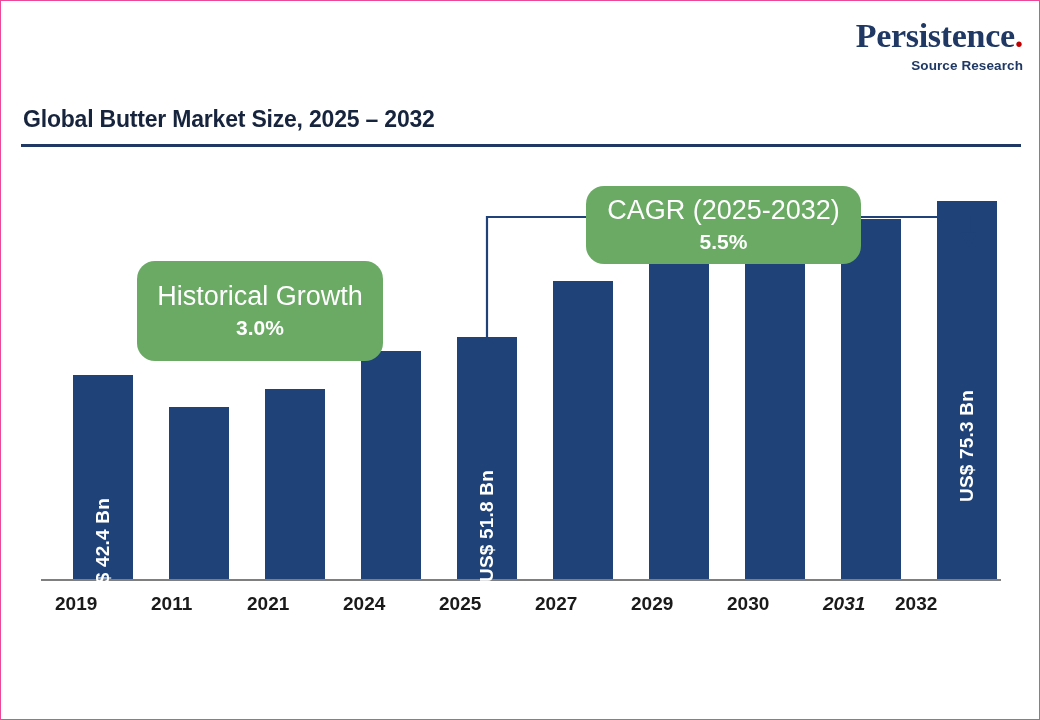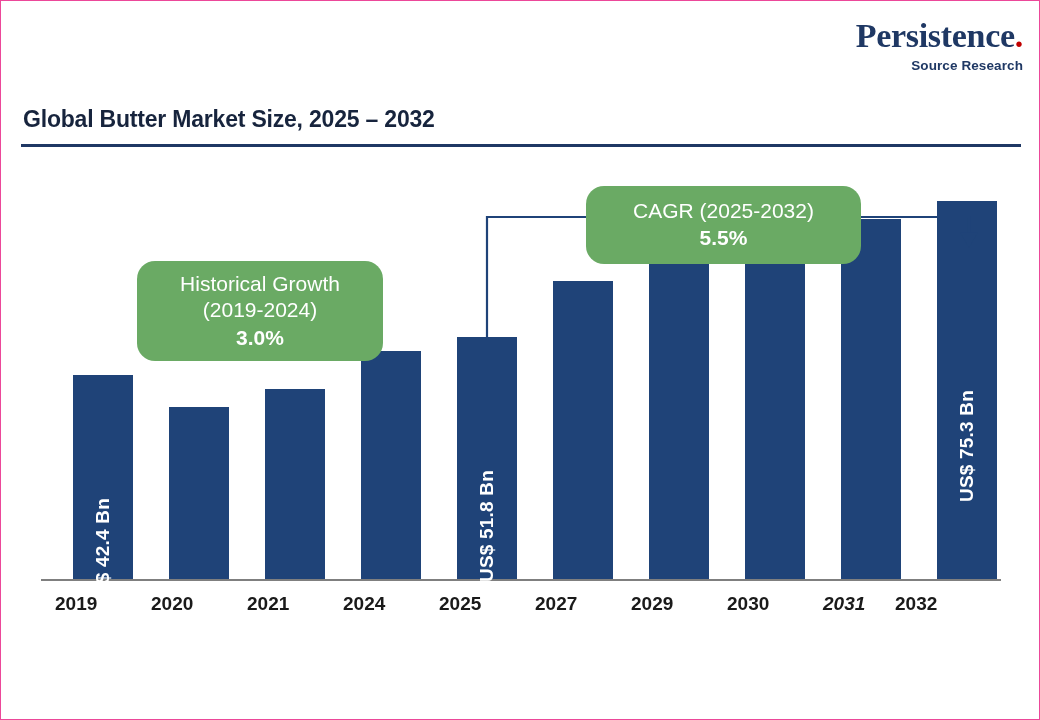--- a/index.html
+++ b/index.html
@@ -120,21 +120,21 @@
     border-radius: 18px;
     color: #ffffff;
     text-align: center;
     box-sizing: border-box;
     display: flex;
     flex-direction: column;
     justify-content: center;
     align-items: center;
   }
   .callout .l1 {
-    font-size: 21px;
+    font-size: 27px;
     line-height: 1.25;
   }
   .callout .l2 {
     font-size: 21px;
     line-height: 1.25;
   }
   .callout .val {
     font-size: 21px;
     font-weight: bold;
     line-height: 1.3;
@@ -232,42 +232,41 @@
       <div class="bar" style="height:360px;"></div>
     </div>
 
     <div class="bar-slot" style="left:878px;">
       <div class="bar" style="height:378px;">
         <div class="bar-label" style="bottom:122px;">US$ 75.3 Bn</div>
       </div>
     </div>
 
     <div class="tick-label" style="left:14px;">2019</div>
-    <div class="tick-label" style="left:110px;">2020</div>
+    <div class="tick-label" style="left:110px;">2011</div>
     <div class="tick-label" style="left:206px;">2021</div>
     <div class="tick-label" style="left:302px;">2024</div>
     <div class="tick-label" style="left:398px;">2025</div>
     <div class="tick-label" style="left:494px;">2027</div>
     <div class="tick-label" style="left:590px;">2029</div>
     <div class="tick-label" style="left:686px;">2030</div>
     <div class="tick-label" style="left:782px;font-style:italic;">2031</div>
     <div class="tick-label" style="left:854px;margin-top:43px;">2032</div>
 
     <svg id="connector" viewBox="0 0 960 460">
       <defs>
         <marker id="arrow-head" markerWidth="8" markerHeight="8" refX="3" refY="4" orient="auto">
           <path d="M0,0 L7,4 L0,8 z" fill="#1f4378"></path>
         </marker>
       </defs>
       <path d="M446,178 L446,56 L928,56 L928,78" fill="none" stroke="#1f4378" stroke-width="2.2" marker-end="url(#arrow-head)"></path>
     </svg>
 
     <div class="callout" id="callout-hist">
       <div class="l1">Historical Growth</div>
-      <div class="l2">(2019-2024)</div>
       <div class="val">3.0%</div>
     </div>
 
     <div class="callout" id="callout-cagr">
       <div class="l1">CAGR (2025-2032)</div>
       <div class="val">5.5%</div>
     </div>
 
   </div>
 

